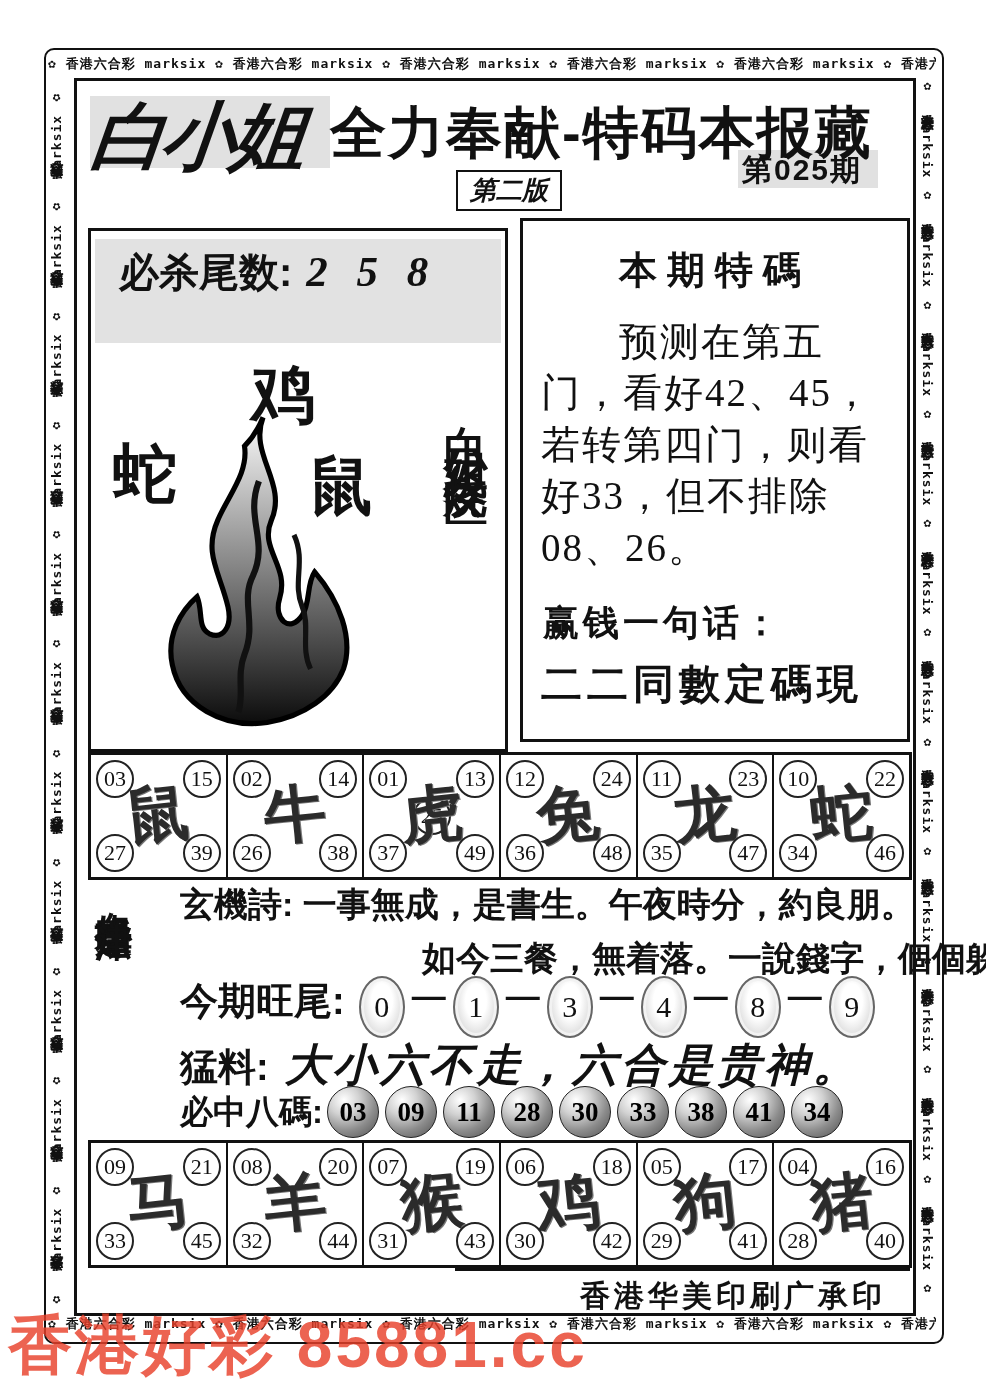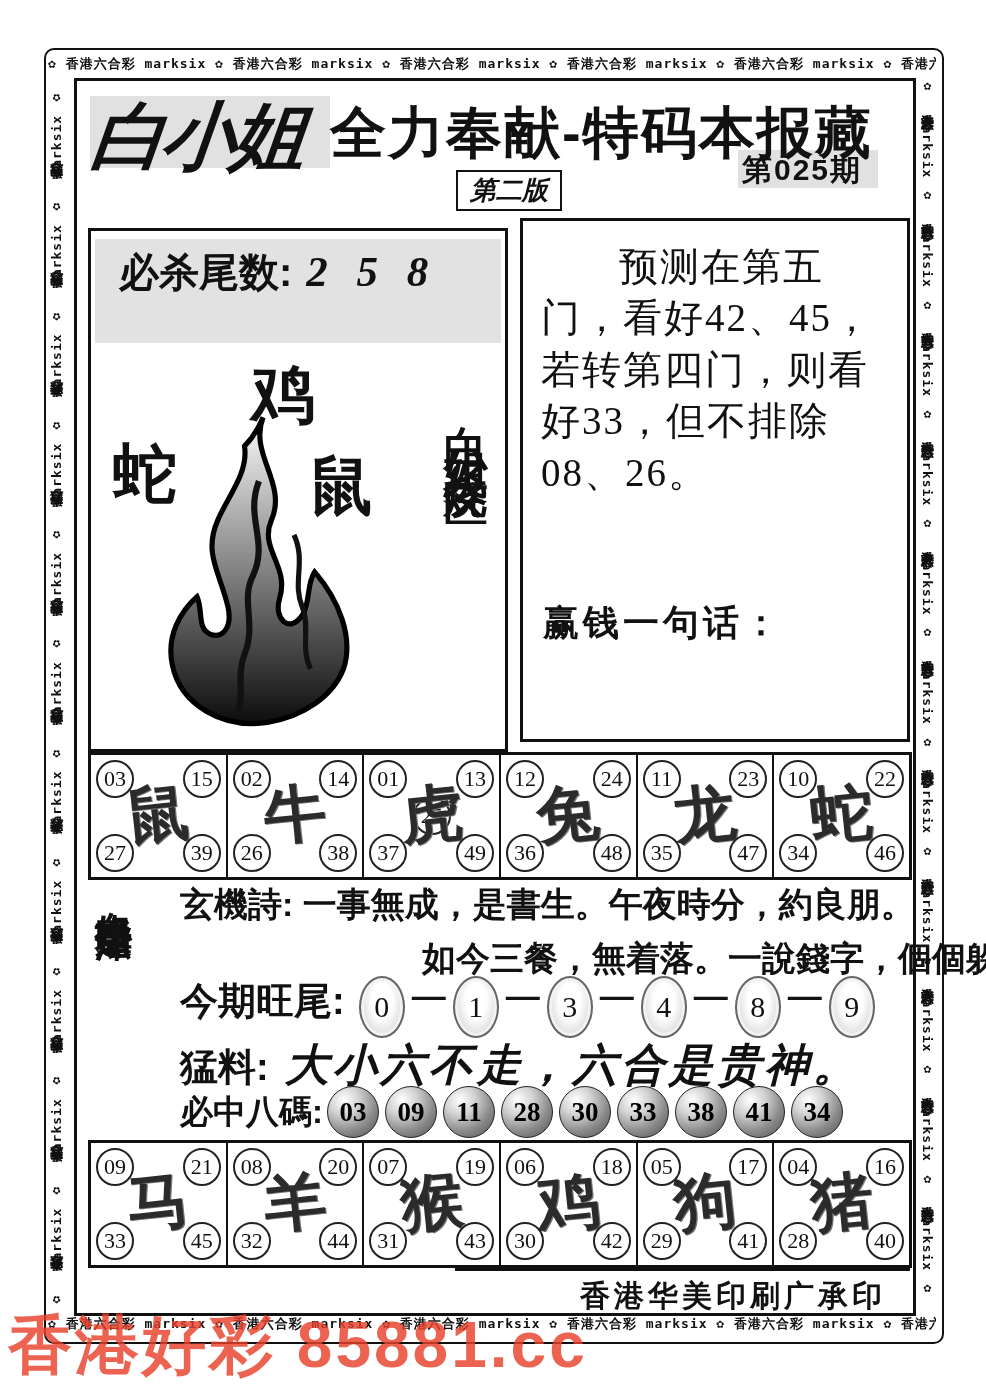--- a/index.html
+++ b/index.html
@@ -145,22 +145,24 @@
              C 80 158, 64 140, 78 108 C 88 84, 108 62, 104 36
              C 112 28, 118 18, 122 8 Z" fill="url(#fg)" stroke="#000" stroke-width="5"></path>
     <path d="M118 70 C 104 106, 128 128, 112 162 C 100 186, 116 208, 104 238
              C 96 258, 104 278, 98 294" fill="none" stroke="#111" stroke-width="6"></path>
     <path d="M152 122 C 164 148, 150 168, 160 192 C 168 210, 158 232, 168 252" fill="none" stroke="#111" stroke-width="5"></path>
   </svg>
   <div class="vert-burn">白小姐炎烧区</div>
 </div>
 
 <div class="box box-right">
+  <div class="rb-title">本期特碼</div>
   <div class="rb-pred">预测在第五门，看好42、45，若转第四门，则看好33，但不排除08、26。</div>
   <div class="rb-slogan-label">赢钱一句话：</div>
+  <div class="rb-slogan">二二同數定碼現</div>
 </div>
 
 <div class="zrow zrow-top">
   <div class="zcell">
     <span class="num tl">03</span>
     <span class="num tr">15</span>
     <span class="num bl">27</span>
     <span class="num br">39</span>
     <span class="animal">鼠</span>
   </div>

